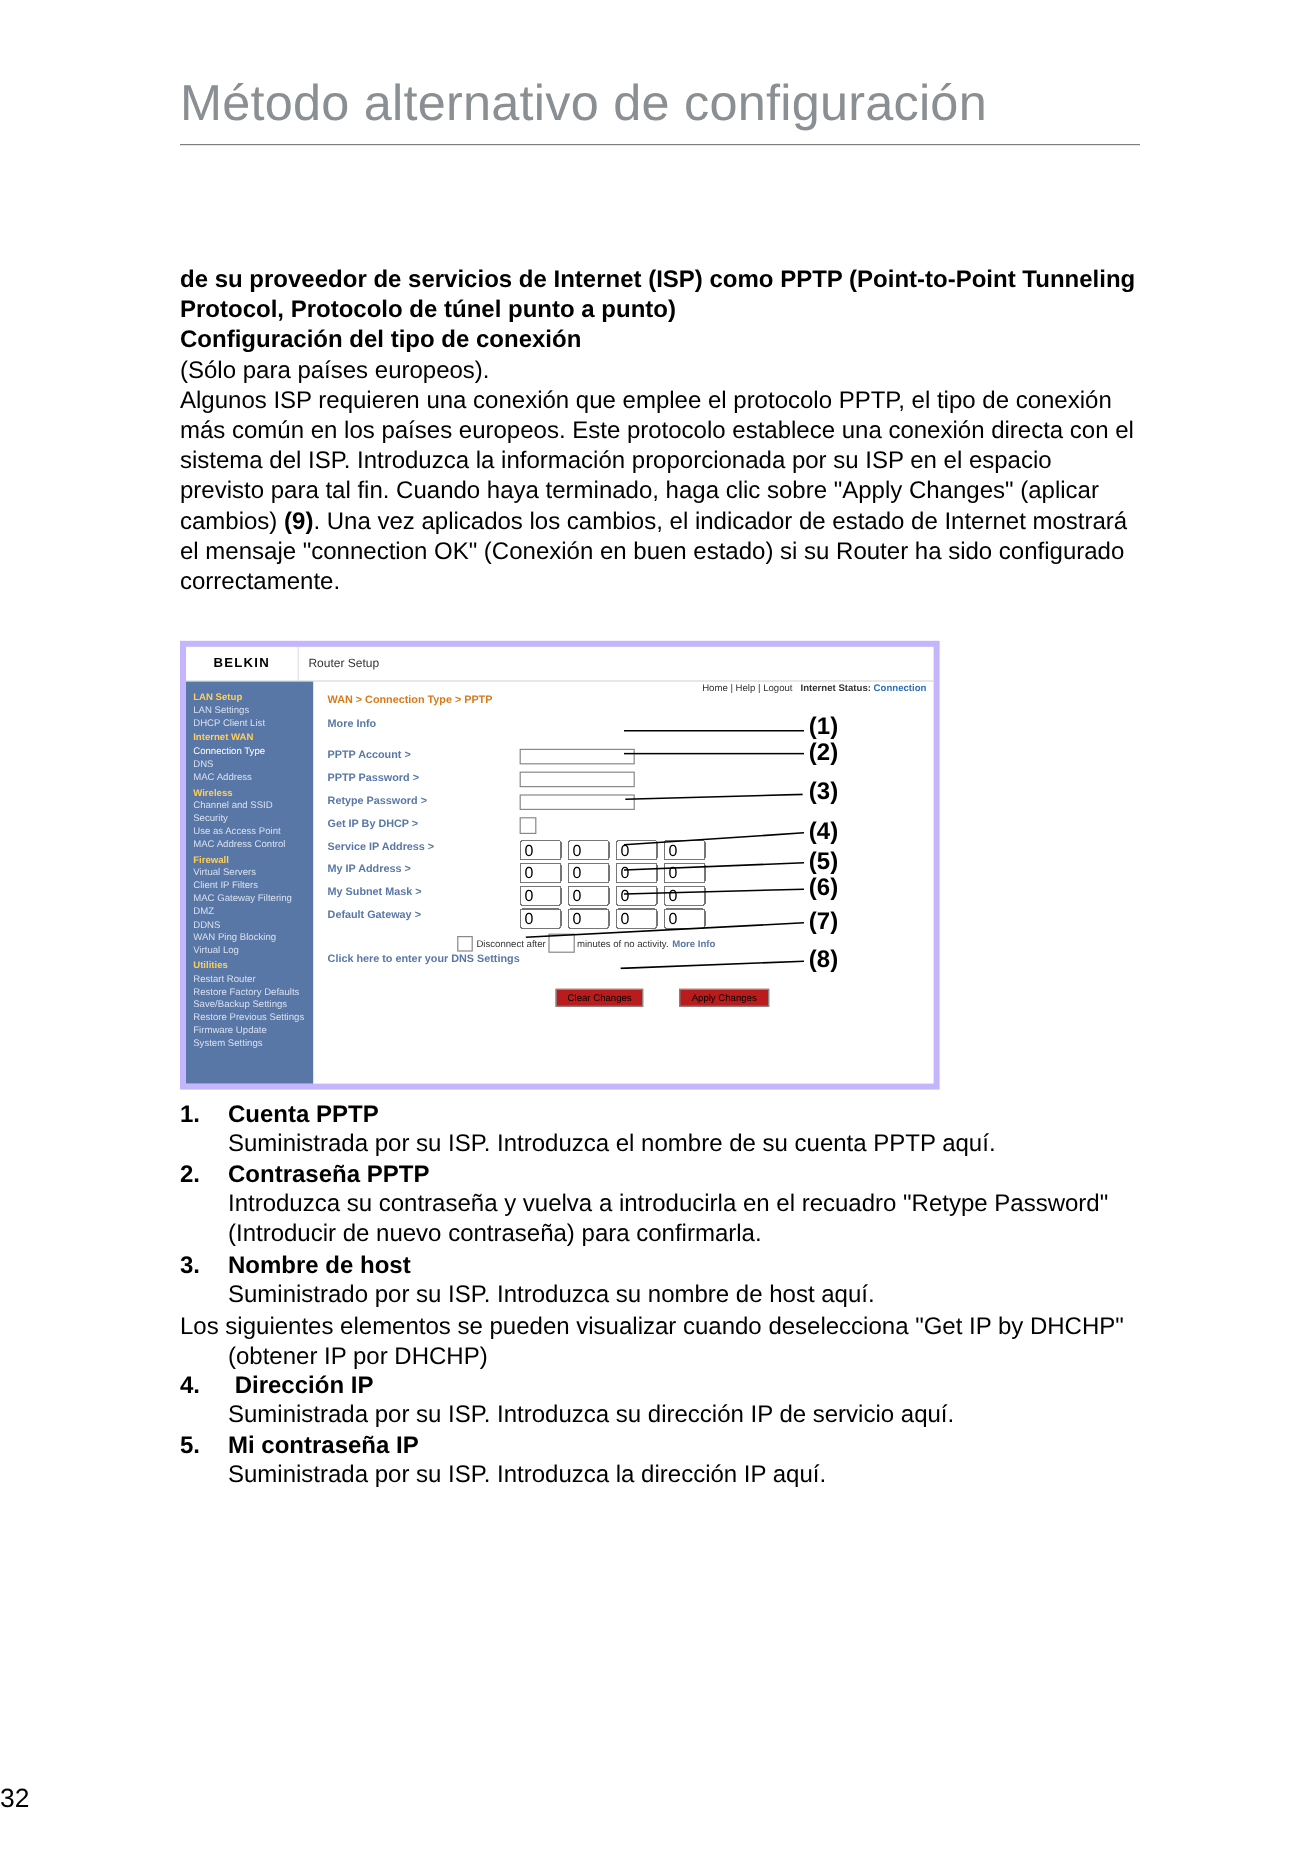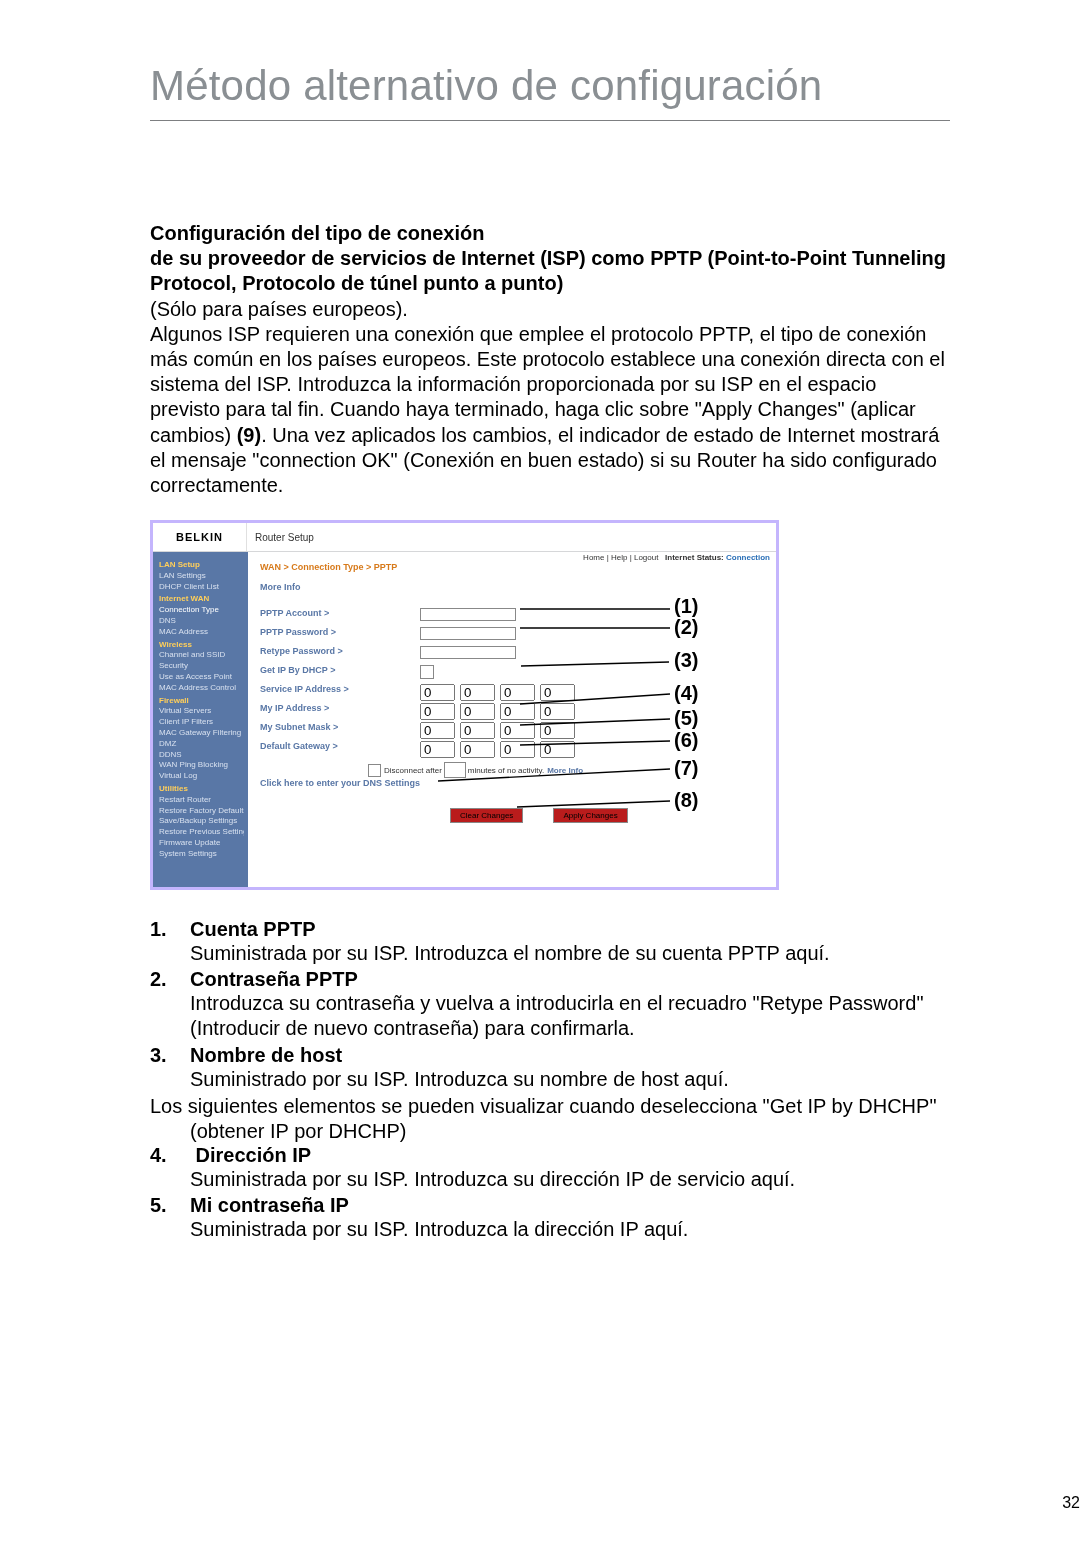--- a/index.html
+++ b/index.html
@@ -38,24 +38,24 @@
   
   .shot-wrap {
     position: relative;
     margin-top: 22px;
     margin-bottom: 28px;
     height: 370px;
   }
   .shot {
     position: absolute;
     left: 0;
-    top: 0;
+    top: 14px;
     width: 623px;
     height: 364px;
-    border: 3px solid #c4b5fd;
+    border: 5px solid #c4b5fd;
     background: #fff;
     font-size: 9px;
     color: #000;
   }
   .shot .topbar {
     display: flex;
     align-items: stretch;
     height: 28px;
   }
   .shot .brand {
@@ -88,21 +88,21 @@
   .shot hr.mid {
     margin: 0;
     border: 0;
     border-top: 1px solid #d6d7d9;
   }
   .shot-body {
     display: flex;
     height: calc(100% - 29px);
   }
   .sidebar {
-    width: 95px;
+    width: 106px;
     background: #5977a6;
     color: #d7e0ef;
     font-size: 8px;
     padding: 6px 4px 6px 6px;
     box-sizing: border-box;
     line-height: 1.35;
   }
   .sidebar .item { white-space: nowrap; overflow: hidden; text-overflow: clip; }
   .sidebar .head {
     color: #ffcf5a;
@@ -228,35 +228,35 @@
   }
   .olist > li { margin-bottom: 2px; }
   .olist .n { font-weight: 700; display:inline-block; width: 40px; }
   .olist .t { font-weight: 700; }
   .olist .desc { padding-left: 40px; line-height: 1.26; }
   .footpg {
     position: absolute;
     bottom: 30px;
     left: 0;
     width: 100%;
-    text-align: right;
-    font-size: 16px;
+    text-align: left;
+    font-size: 22px;
   }
 </style>
 </head>
 <body>
 
 <div class="page" data-name="document-page">
 
   <h1 class="title" data-name="page-title">Método alternativo de configuración</h1>
   <hr class="hr" data-name="title-underline">
 
   <div class="body" data-name="body-text">
+    <p><span class="bold" data-name="intro-heading-2">de su proveedor de servicios de Internet (ISP) como PPTP (Point-to-Point Tunneling Protocol, Protocolo de túnel punto a punto)</span></p>
     <p><span class="bold" data-name="intro-heading-1">Configuración del tipo de conexión</span></p>
-    <p><span class="bold" data-name="intro-heading-2">de su proveedor de servicios de Internet (ISP) como PPTP (Point-to-Point Tunneling Protocol, Protocolo de túnel punto a punto)</span></p>
     <p data-name="intro-note">(Sólo para países europeos).</p>
     <p data-name="intro-paragraph">
       <span>Algunos ISP requieren una conexión que emplee el protocolo PPTP, el tipo de conexión más común en los países europeos. Este protocolo establece una conexión directa con el sistema del ISP. Introduzca la información proporcionada por su ISP en el espacio previsto para tal fin. Cuando haya terminado, haga clic sobre "Apply Changes" (aplicar cambios) </span><span class="bold">(9)</span><span>. Una vez aplicados los cambios, el indicador de estado de Internet mostrará el mensaje "connection OK" (Conexión en buen estado) si su Router ha sido configurado correctamente.</span>
     </p>
   </div>
 
   <div class="shot-wrap" data-name="router-ui-figure">
     <div class="shot" data-name="router-ui">
       <div class="topbar" data-name="router-topbar">
         <div class="brand" data-name="brand-logo">BELKIN</div>

